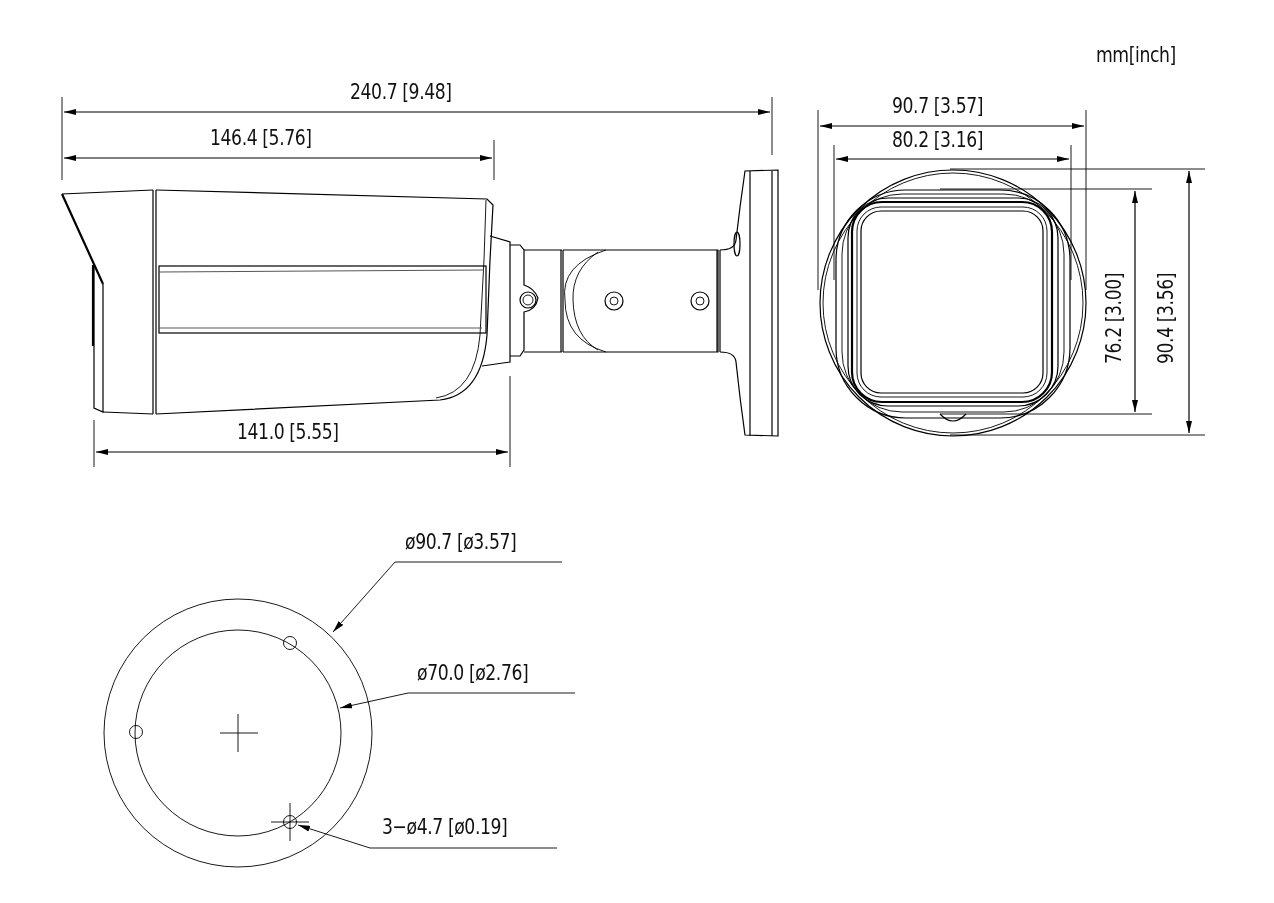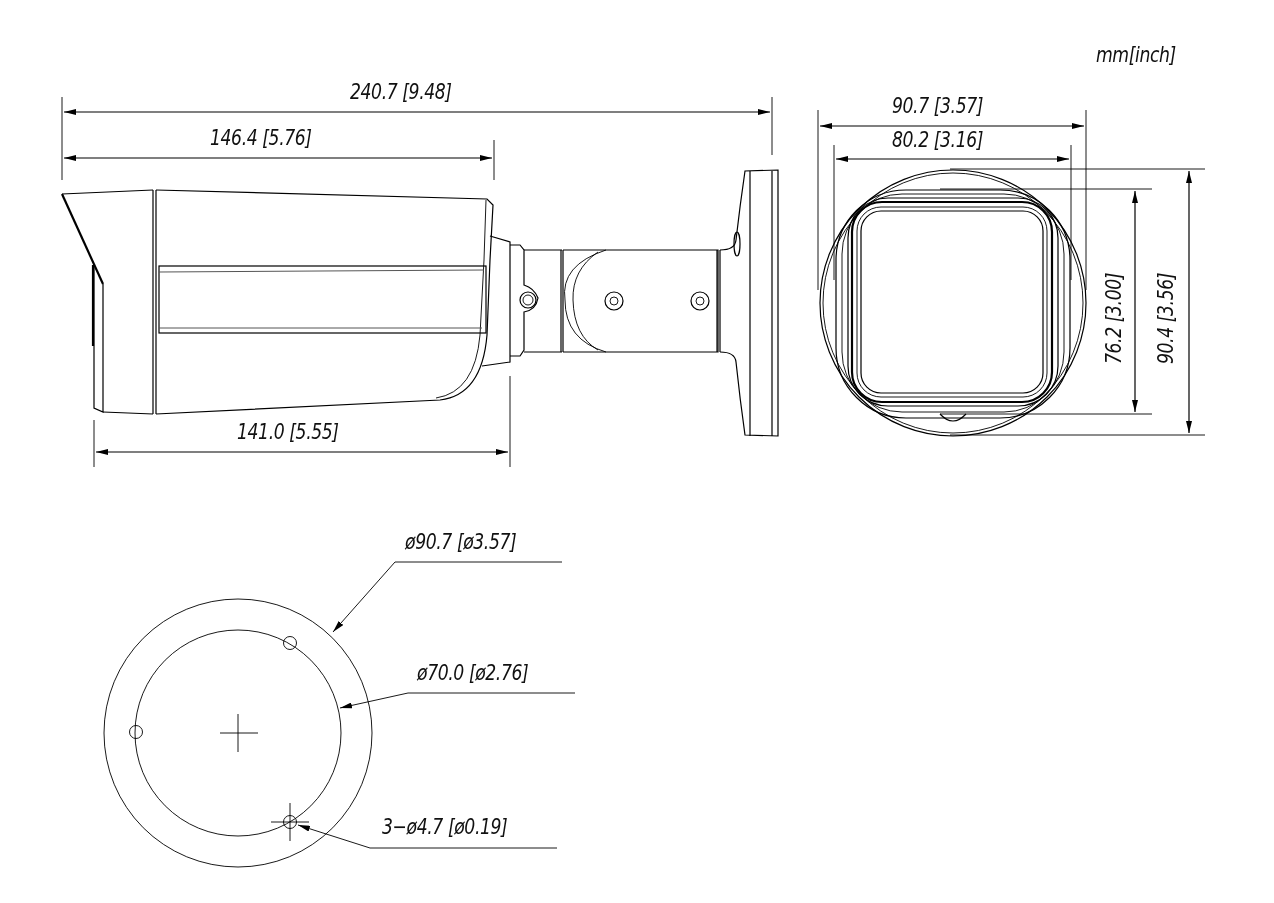--- a/index.html
+++ b/index.html
@@ -1,17 +1,17 @@
 <!DOCTYPE html>
 <html><head>
 <meta charset="utf-8">
 <style>
   html, body { margin: 0; padding: 0; background: #ffffff; }
   body { width: 1274px; height: 903px; overflow: hidden; position: relative; }
-  #stage { position: absolute; left: 0; top: 0; width: 1274px; height: 846px; font-style: italic; }
+  #stage { position: absolute; left: 0; top: 0; width: 1274px; height: 846px; }
   svg { position: absolute; left: 0; top: 0; }
   .ln { stroke: #000; stroke-width: 1.2; fill: none; }
   .thin { stroke: #000; stroke-width: 0.9; fill: none; }
   .thick { stroke: #000; stroke-width: 2.2; fill: none; }
   .gray { stroke: #555; stroke-width: 1; fill: none; }
   .lbl {
     position: absolute;
     font-family: "DejaVu Sans", sans-serif;
     font-size: 21px;
     color: #111;

